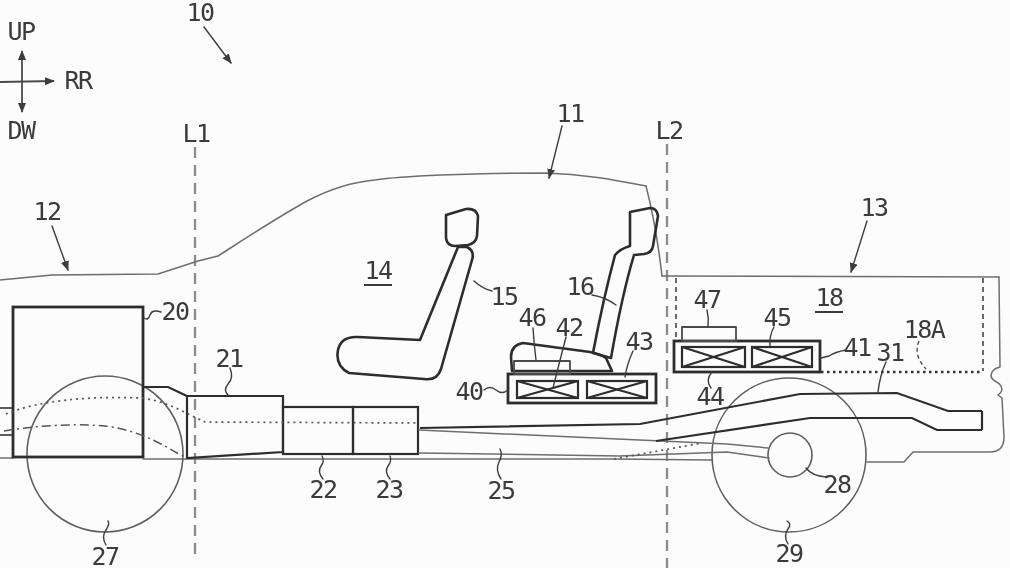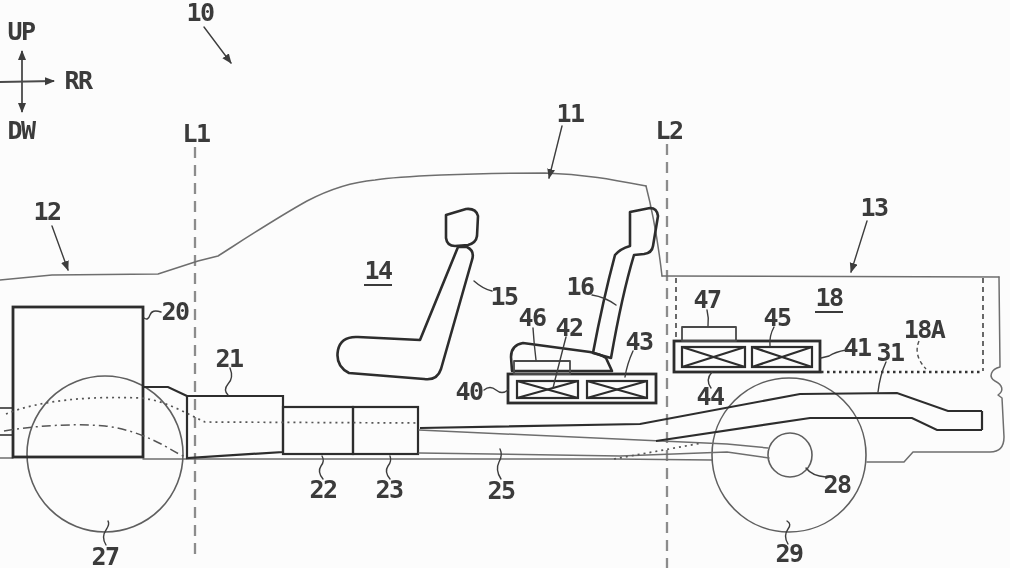--- a/index.html
+++ b/index.html
@@ -1,17 +1,17 @@
 <!DOCTYPE html>
 <html><head>
 <meta charset="utf-8">
 <style>
   html,body{margin:0;padding:0;background:#ffffff;}
   #stage{position:relative;width:1010px;height:568px;background:#fcfcfc;overflow:hidden;
-         font-family:"DejaVu Sans Mono", monospace;font-weight:bold;}
+         font-family:"DejaVu Sans Mono", monospace;}
   svg{display:block}
   text{fill:#3b3b3b;font-family:"DejaVu Sans Mono", monospace;font-size:25px;
        letter-spacing:-1.5px;text-anchor:middle;}
   .thin   {stroke:#6e6e6e;stroke-width:1.5;fill:none;stroke-linecap:round;stroke-linejoin:round;}
   .med    {stroke:#4a4a4a;stroke-width:1.8;fill:none;stroke-linejoin:round;}
   .thick  {stroke:#2d2d2d;stroke-width:2.8;fill:none;stroke-linejoin:miter;}
   .thick2 {stroke:#2d2d2d;stroke-width:2.2;fill:none;stroke-linejoin:miter;}
   .seat   {stroke:#2d2d2d;stroke-width:2.6;fill:none;stroke-linejoin:round;}
   .wheel  {stroke:#5f5f5f;stroke-width:1.6;fill:none;}
   .leader {stroke:#3d3d3d;stroke-width:1.4;fill:none;stroke-linecap:round;}

